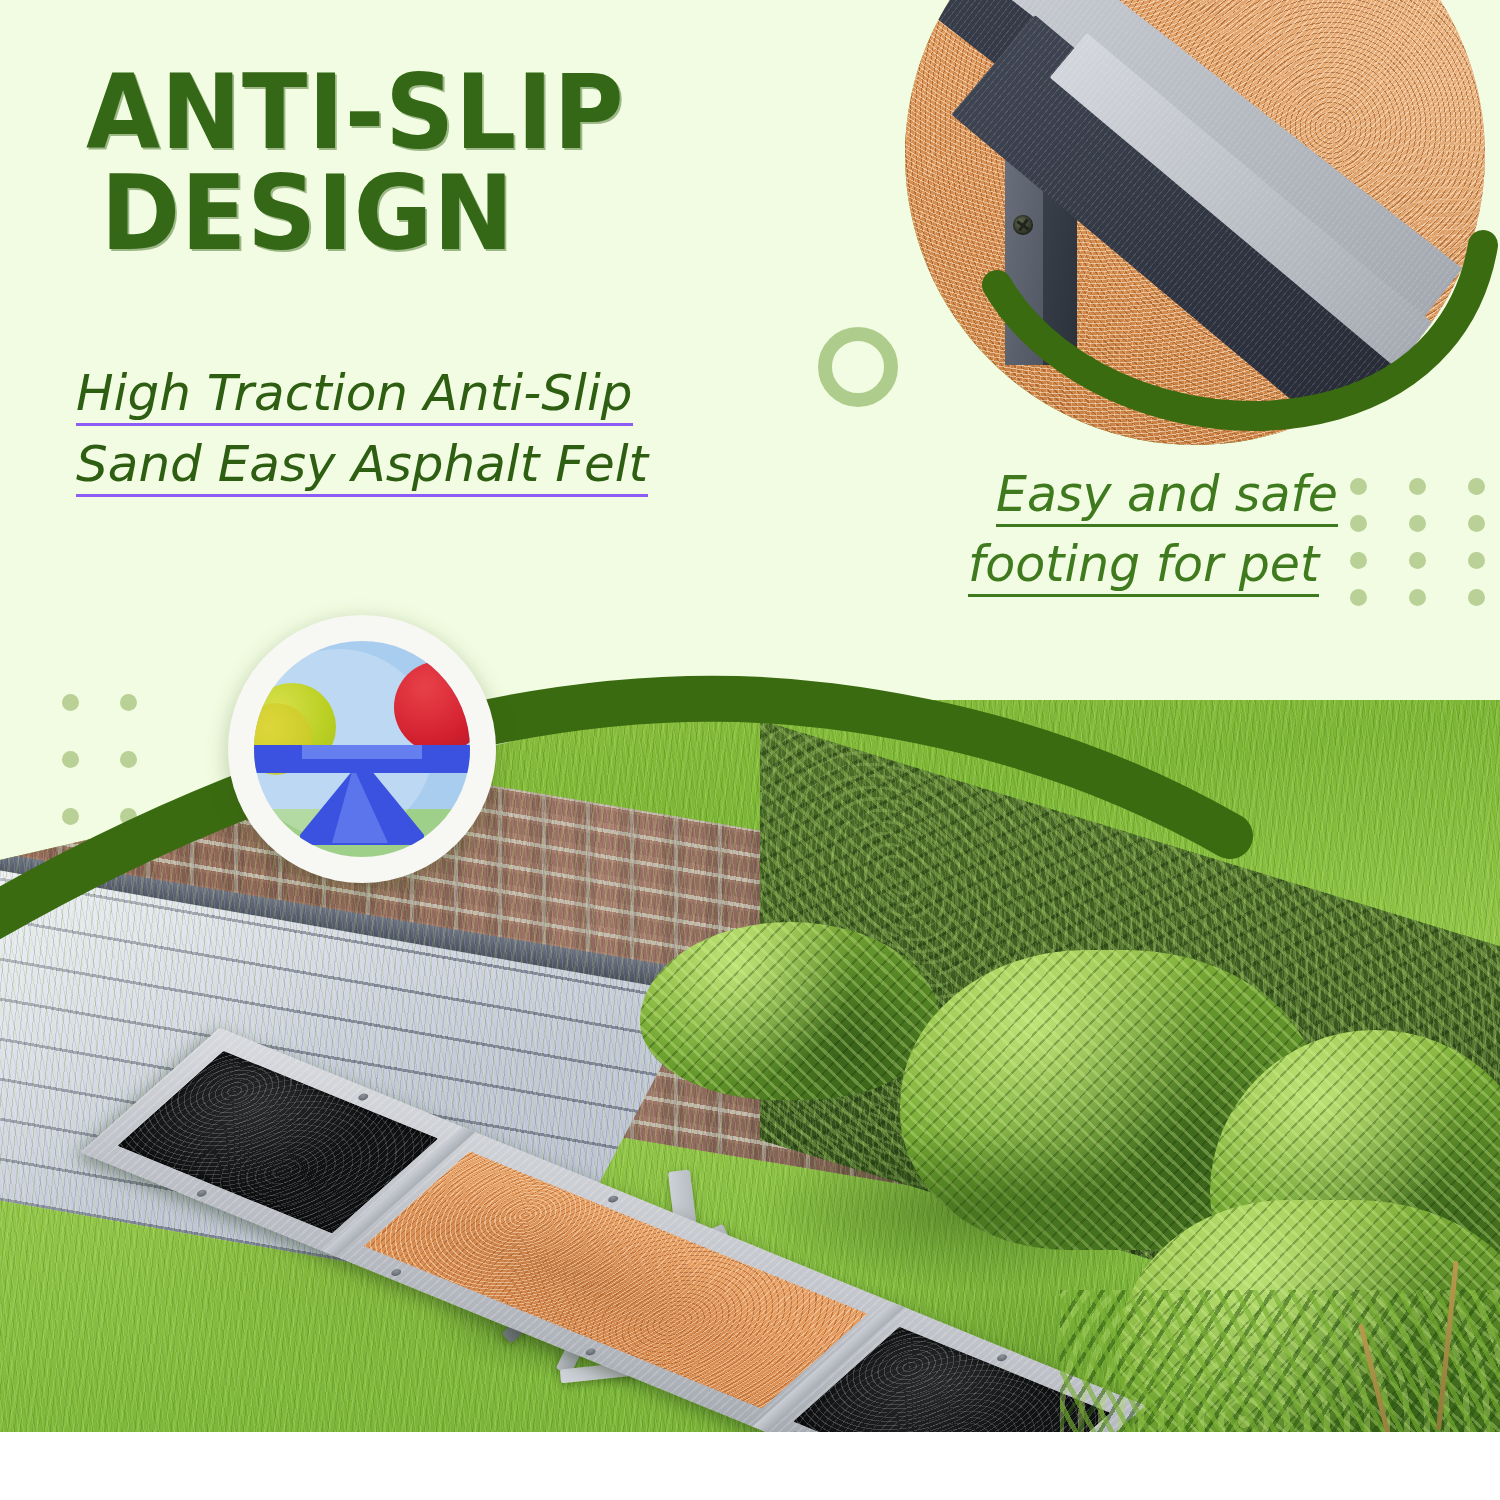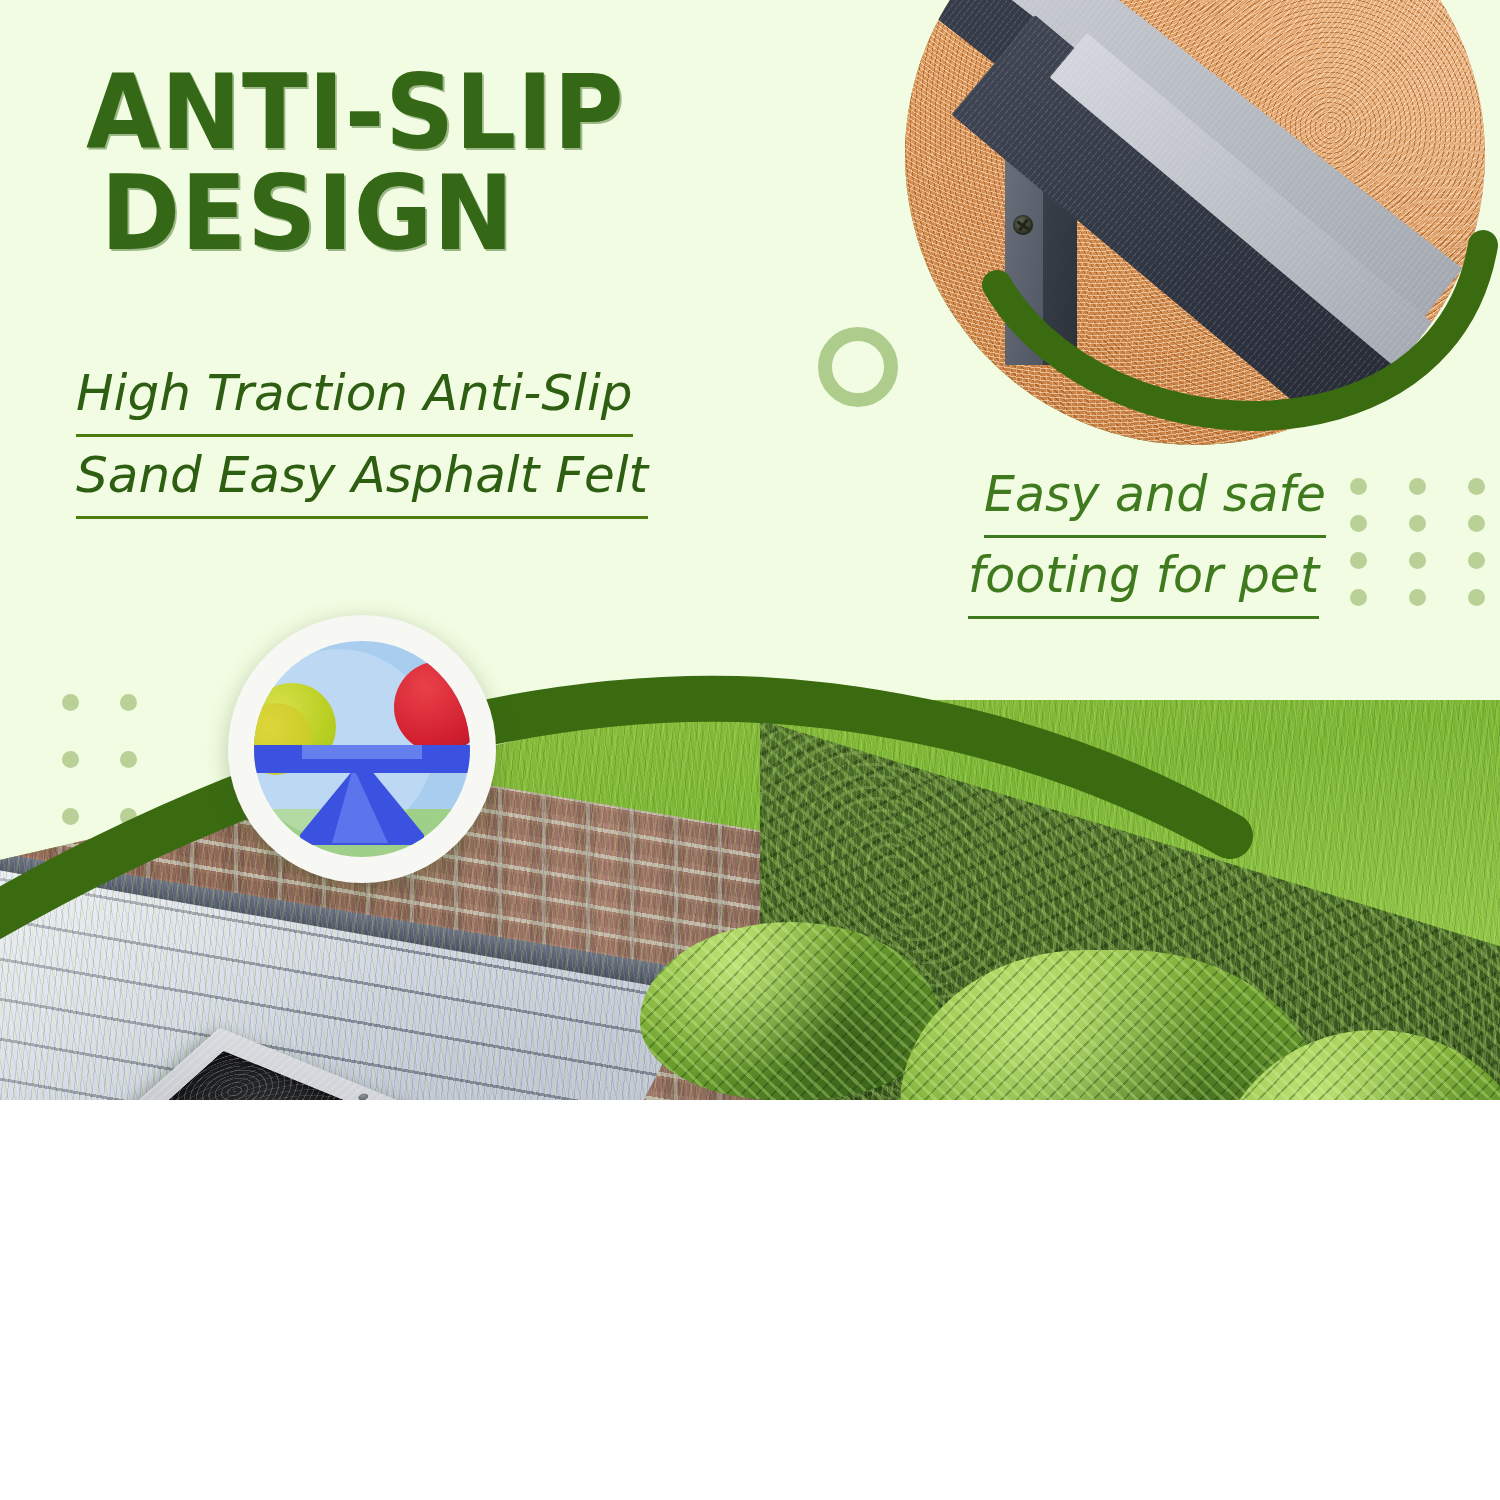--- a/index.html
+++ b/index.html
@@ -3,21 +3,21 @@
 <meta charset="utf-8">
 <style>
   html, body {
     margin: 0;
     padding: 0;
     background: #ffffff;
   }
   .stage {
     position: relative;
     width: 1500px;
-    height: 1100px;
+    height: 1432px;
     overflow: hidden;
     background: #f2fce2;
     font-family: "Liberation Sans", sans-serif;
   }
 
   
   .dot-grid { position: absolute; display: grid; }
   .dot-grid .dot {
     width: 17px; height: 17px;
     border-radius: 50%;
@@ -446,39 +446,39 @@
     color: #2e5e12;
     font-family: "DejaVu Sans", sans-serif;
     font-size: 50px;
     line-height: 1.0;
     font-style: italic;
   }
   .subhead .sh-line,
   .caption .cap-line {
     display: block;
     white-space: nowrap;
-    border-bottom: 3px solid #4d7c0f;
-    padding-bottom: 16px;
+    border-bottom: 3px solid #8b5cf6;
+    padding-bottom: 5px;
     margin-bottom: 13px;
     width: -webkit-fit-content;
     width: fit-content;
   }
 
   .caption {
     position: absolute;
     left: 968px; top: 470px;
     color: #407a1e;
     font-family: "DejaVu Sans", sans-serif;
     font-size: 49px;
     line-height: 1.0;
     font-style: italic;
     text-align: left;
   }
   .caption .cap-line { border-bottom-color: #407a1e; }
-  .caption .cap-line.c1 { margin-left: 16px; }
+  .caption .cap-line.c1 { margin-left: 28px; }
 </style>
 </head>
 <body>
 
 <div class="stage">
 
   <div class="dot-grid" id="dots-left">
     <div class="dot"></div>
     <div class="dot"></div>
     <div class="dot"></div>

